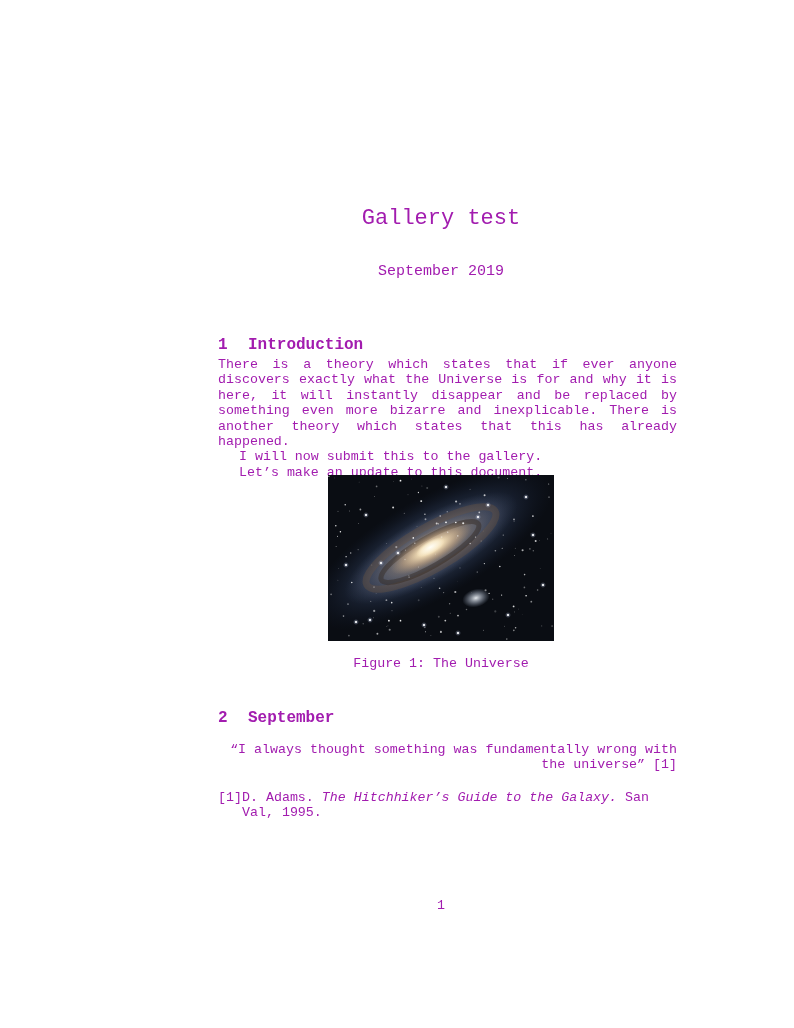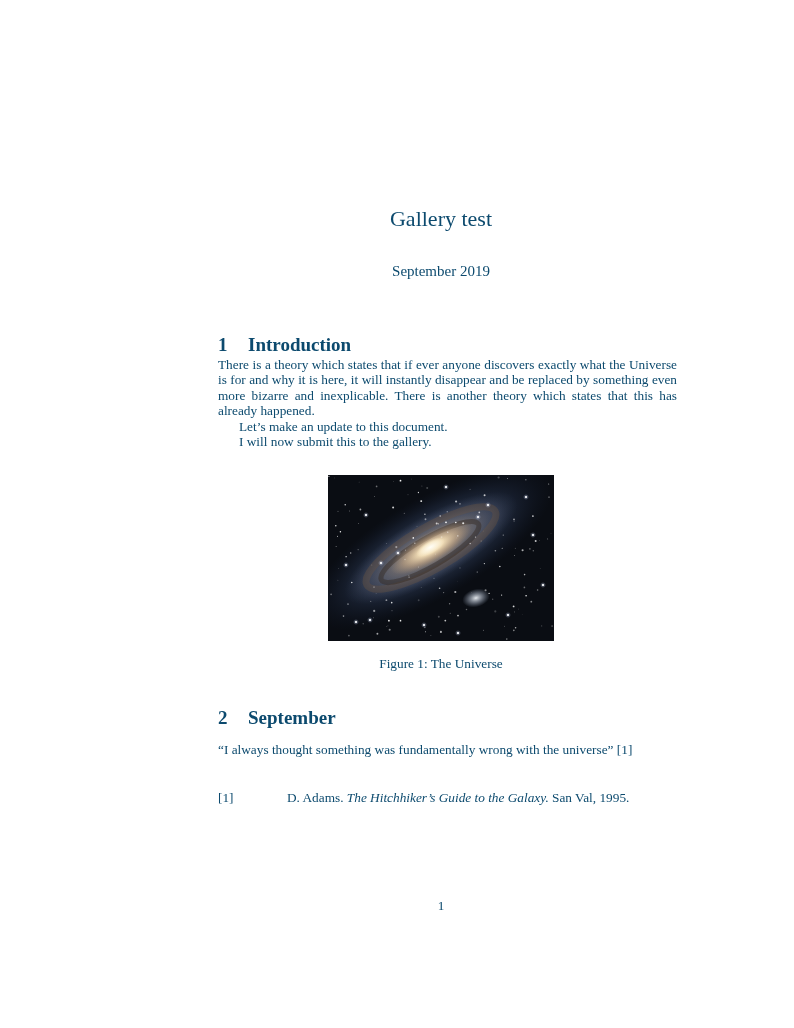--- a/index.html
+++ b/index.html
@@ -3,68 +3,68 @@
 <meta charset="utf-8">
 <style>
   * { margin: 0; padding: 0; box-sizing: border-box; }
   html, body { background: #ffffff; }
   .page {
     position: relative;
     width: 706px;
     height: 1028px;
     margin: 0 auto;
     background: #ffffff;
-    font-family: Liberation Serif, serif;
-    color: #0c4a6e;
+    font-family: Liberation Mono, monospace;
+    color: #a21caf;
     overflow: hidden;
   }
   .doc-header {
     position: absolute;
     top: 206px;
     left: 0;
     width: 794px;
     text-align: center;
   }
   .doc-title { font-size: 22px; font-weight: 400; line-height: 26px; }
   .doc-author { margin-top: 20px; font-size: 15px; line-height: 17px; }
   .doc-date { margin-top: 31px; font-size: 15px; line-height: 17px; }
 
   .sec {
     position: absolute;
     left: 174px;
     width: 459px;
   }
   .sec-heading {
-    font-size: 19px;
+    font-size: 16px;
     font-weight: 700;
     line-height: 22px;
   }
   .secnum { display: inline-block; min-width: 30px; }
   .body-text { font-size: 13.3px; line-height: 15.4px; }
   #intro { top: 334px; }
   #intro .lead-para { margin-top: 1px; text-align: justify; }
   .indented { text-indent: 21px; }
 
   #figure-block {
     position: absolute;
     top: 475px;
     left: 0;
     width: 794px;
     text-align: center;
   }
   #galaxy { width: 226px; height: 166px; display: block; margin: 0 auto; }
   .caption { margin-top: 15px; font-size: 13.3px; }
 
   #conclusion { top: 707px; }
-  #conclusion .quote-line { margin-top: 13px; }
+  #conclusion .quote-line { margin-top: 13px; text-align: right; }
 
   #references { top: 775px; }
   .ref-row { margin-top: 15px; display: flex; }
   .ref-label { flex: 0 0 24px; }
-  .ref-text { flex: 1; margin-left: 45px; }
+  .ref-text { flex: 1; }
 
   .page-number {
     position: absolute;
     top: 898px;
     left: 0;
     width: 794px;
     text-align: center;
     font-size: 13.3px;
   }
 </style>
@@ -76,22 +76,22 @@
   <div class="doc-header">
     <div class="doc-title">Gallery test</div>
     <div class="doc-date">September 2019</div>
   </div>
 
   <div class="sec" id="intro">
     <div class="sec-heading">
       <span class="secnum">1</span><span>Introduction</span>
     </div>
     <p class="body-text lead-para">There is a theory which states that if ever anyone discovers exactly what the Universe is for and why it is here, it will instantly disappear and be replaced by something even more bizarre and inexplicable. There is another theory which states that this has already happened.</p>
+    <p class="body-text indented">I will now submit this to the gallery.</p>
     <p class="body-text indented">Let’s make an update to this document.</p>
-    <p class="body-text indented">I will now submit this to the gallery.</p>
   </div>
 
   <div id="figure-block">
     <svg id="galaxy" viewBox="0 0 226 166" xmlns="http://www.w3.org/2000/svg" role="img">
       <defs>
         <radialGradient id="g-halo" cx="50%" cy="50%" r="50%">
           <stop offset="0%" stop-color="rgba(140,160,195,0.55)"></stop>
           <stop offset="35%" stop-color="rgba(98,122,162,0.42)"></stop>
           <stop offset="70%" stop-color="rgba(58,78,118,0.24)"></stop>
           <stop offset="100%" stop-color="rgba(28,42,72,0)"></stop>

